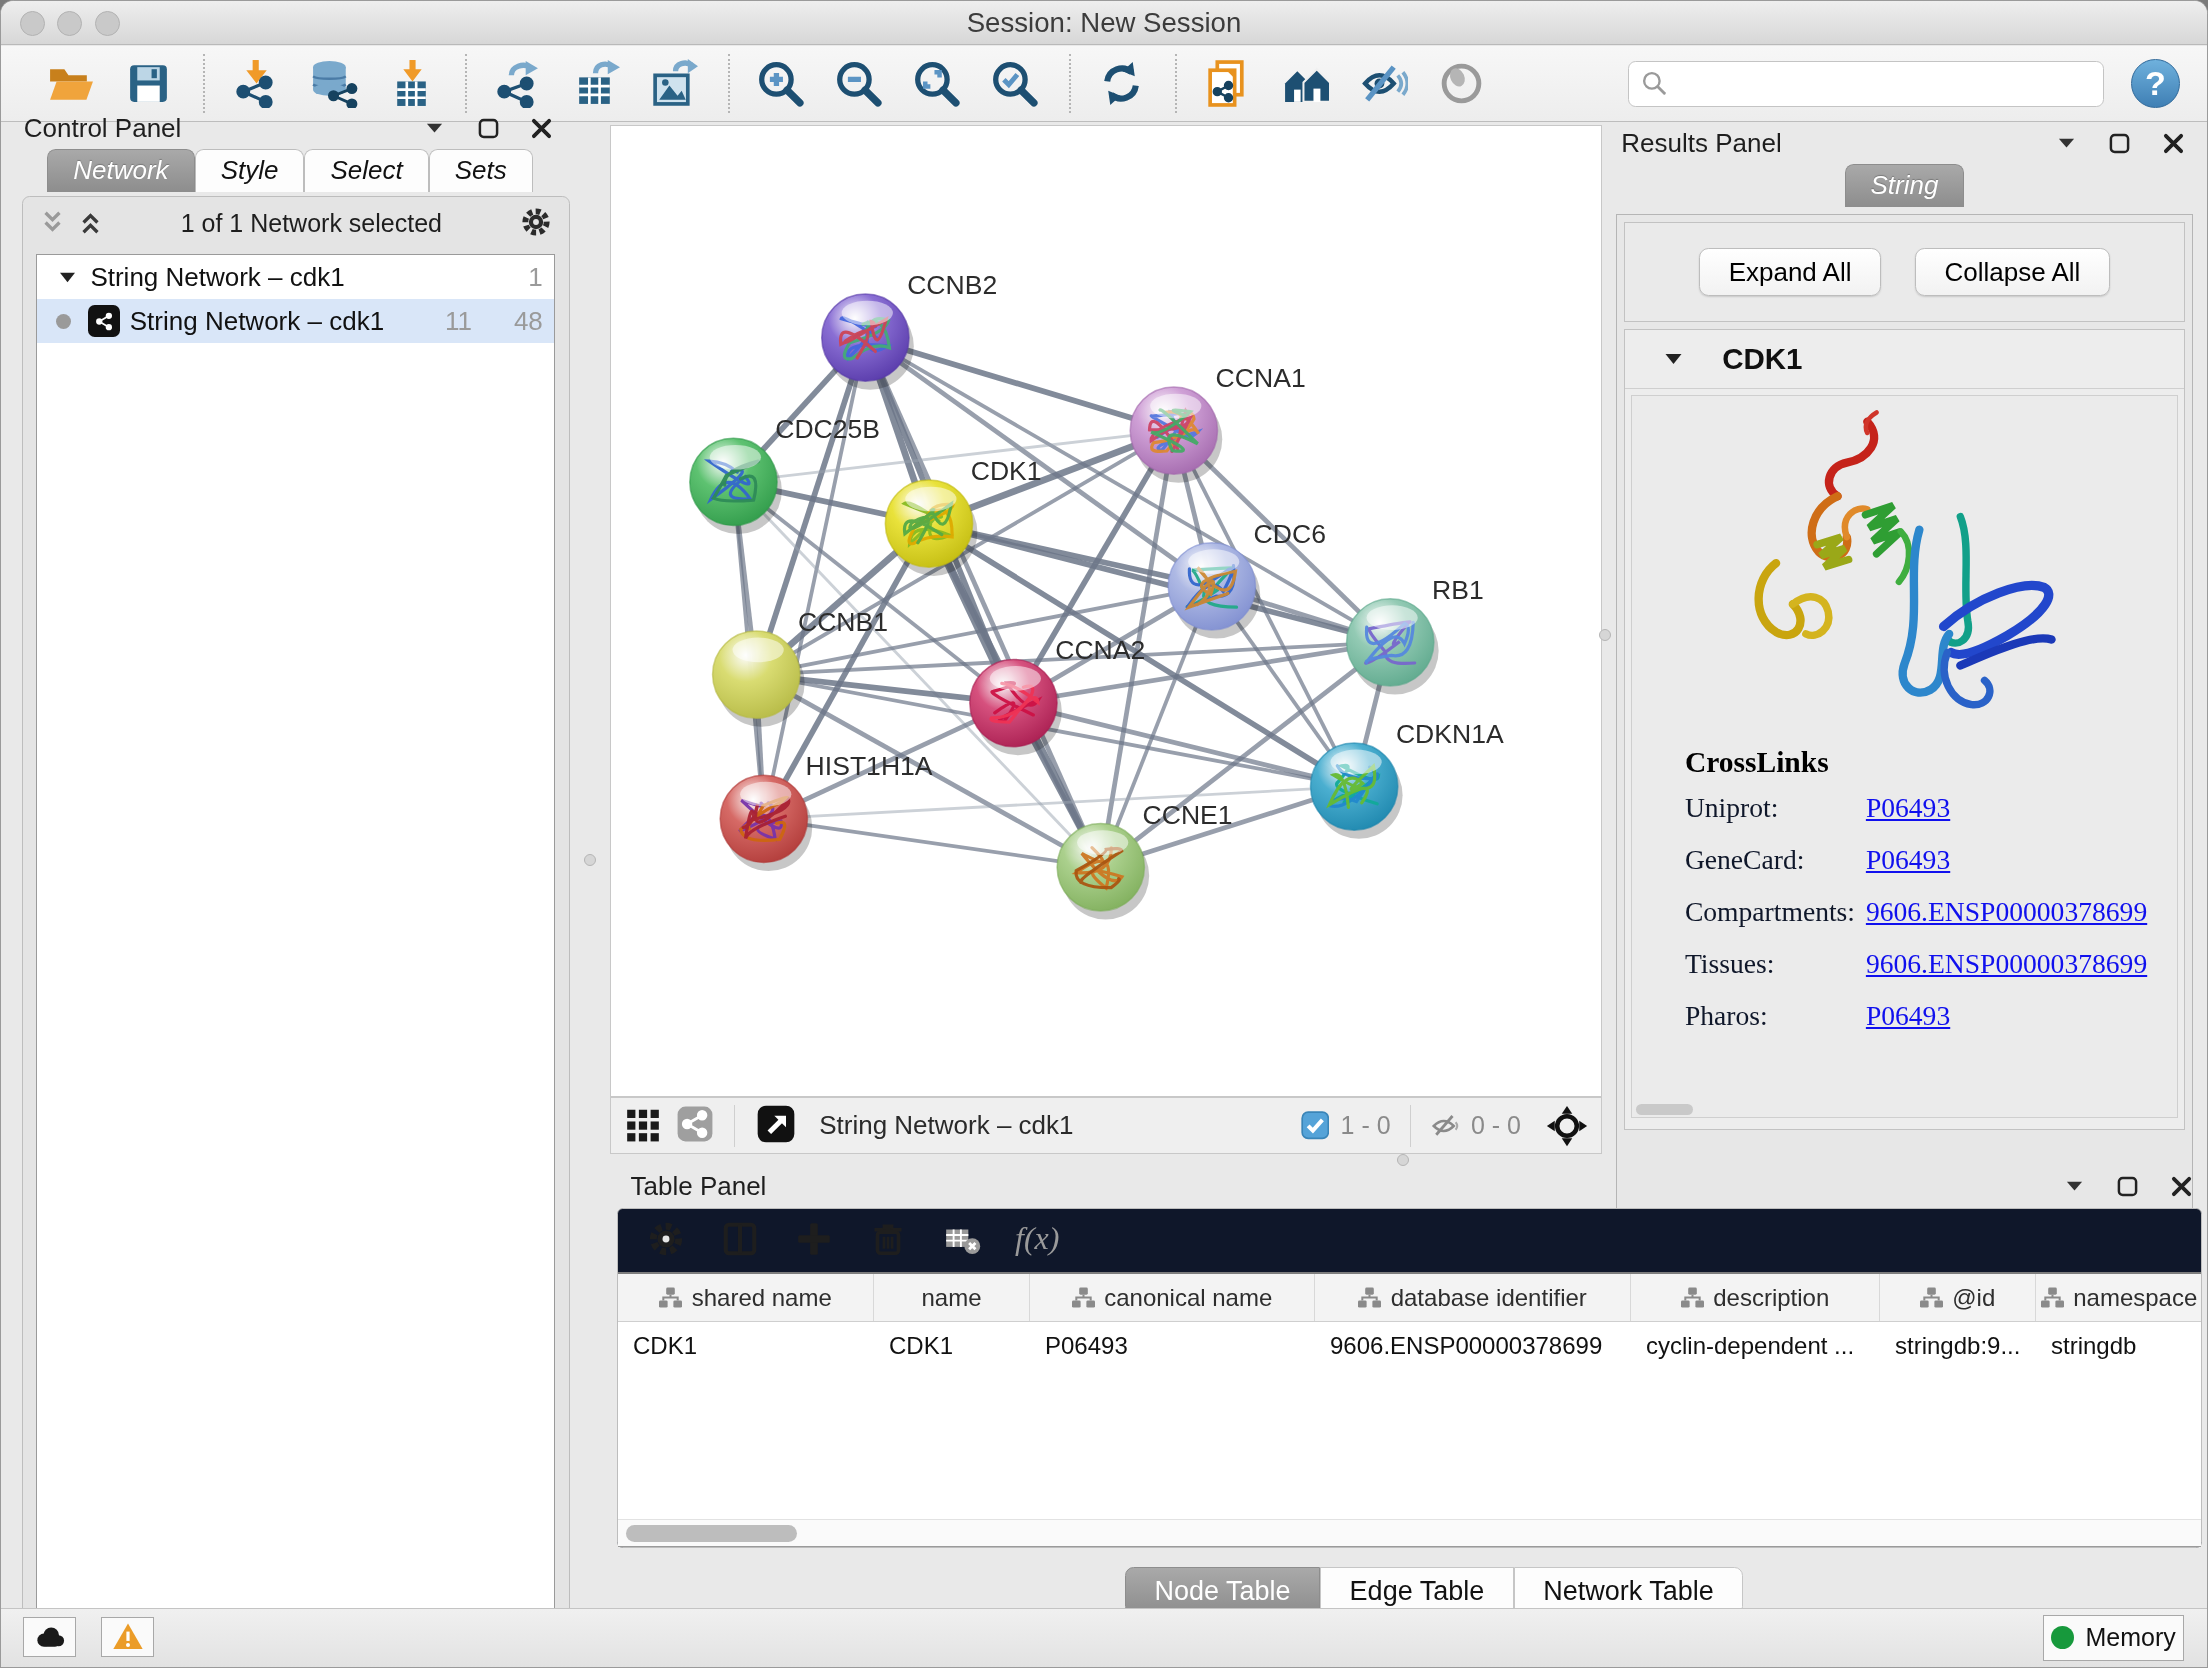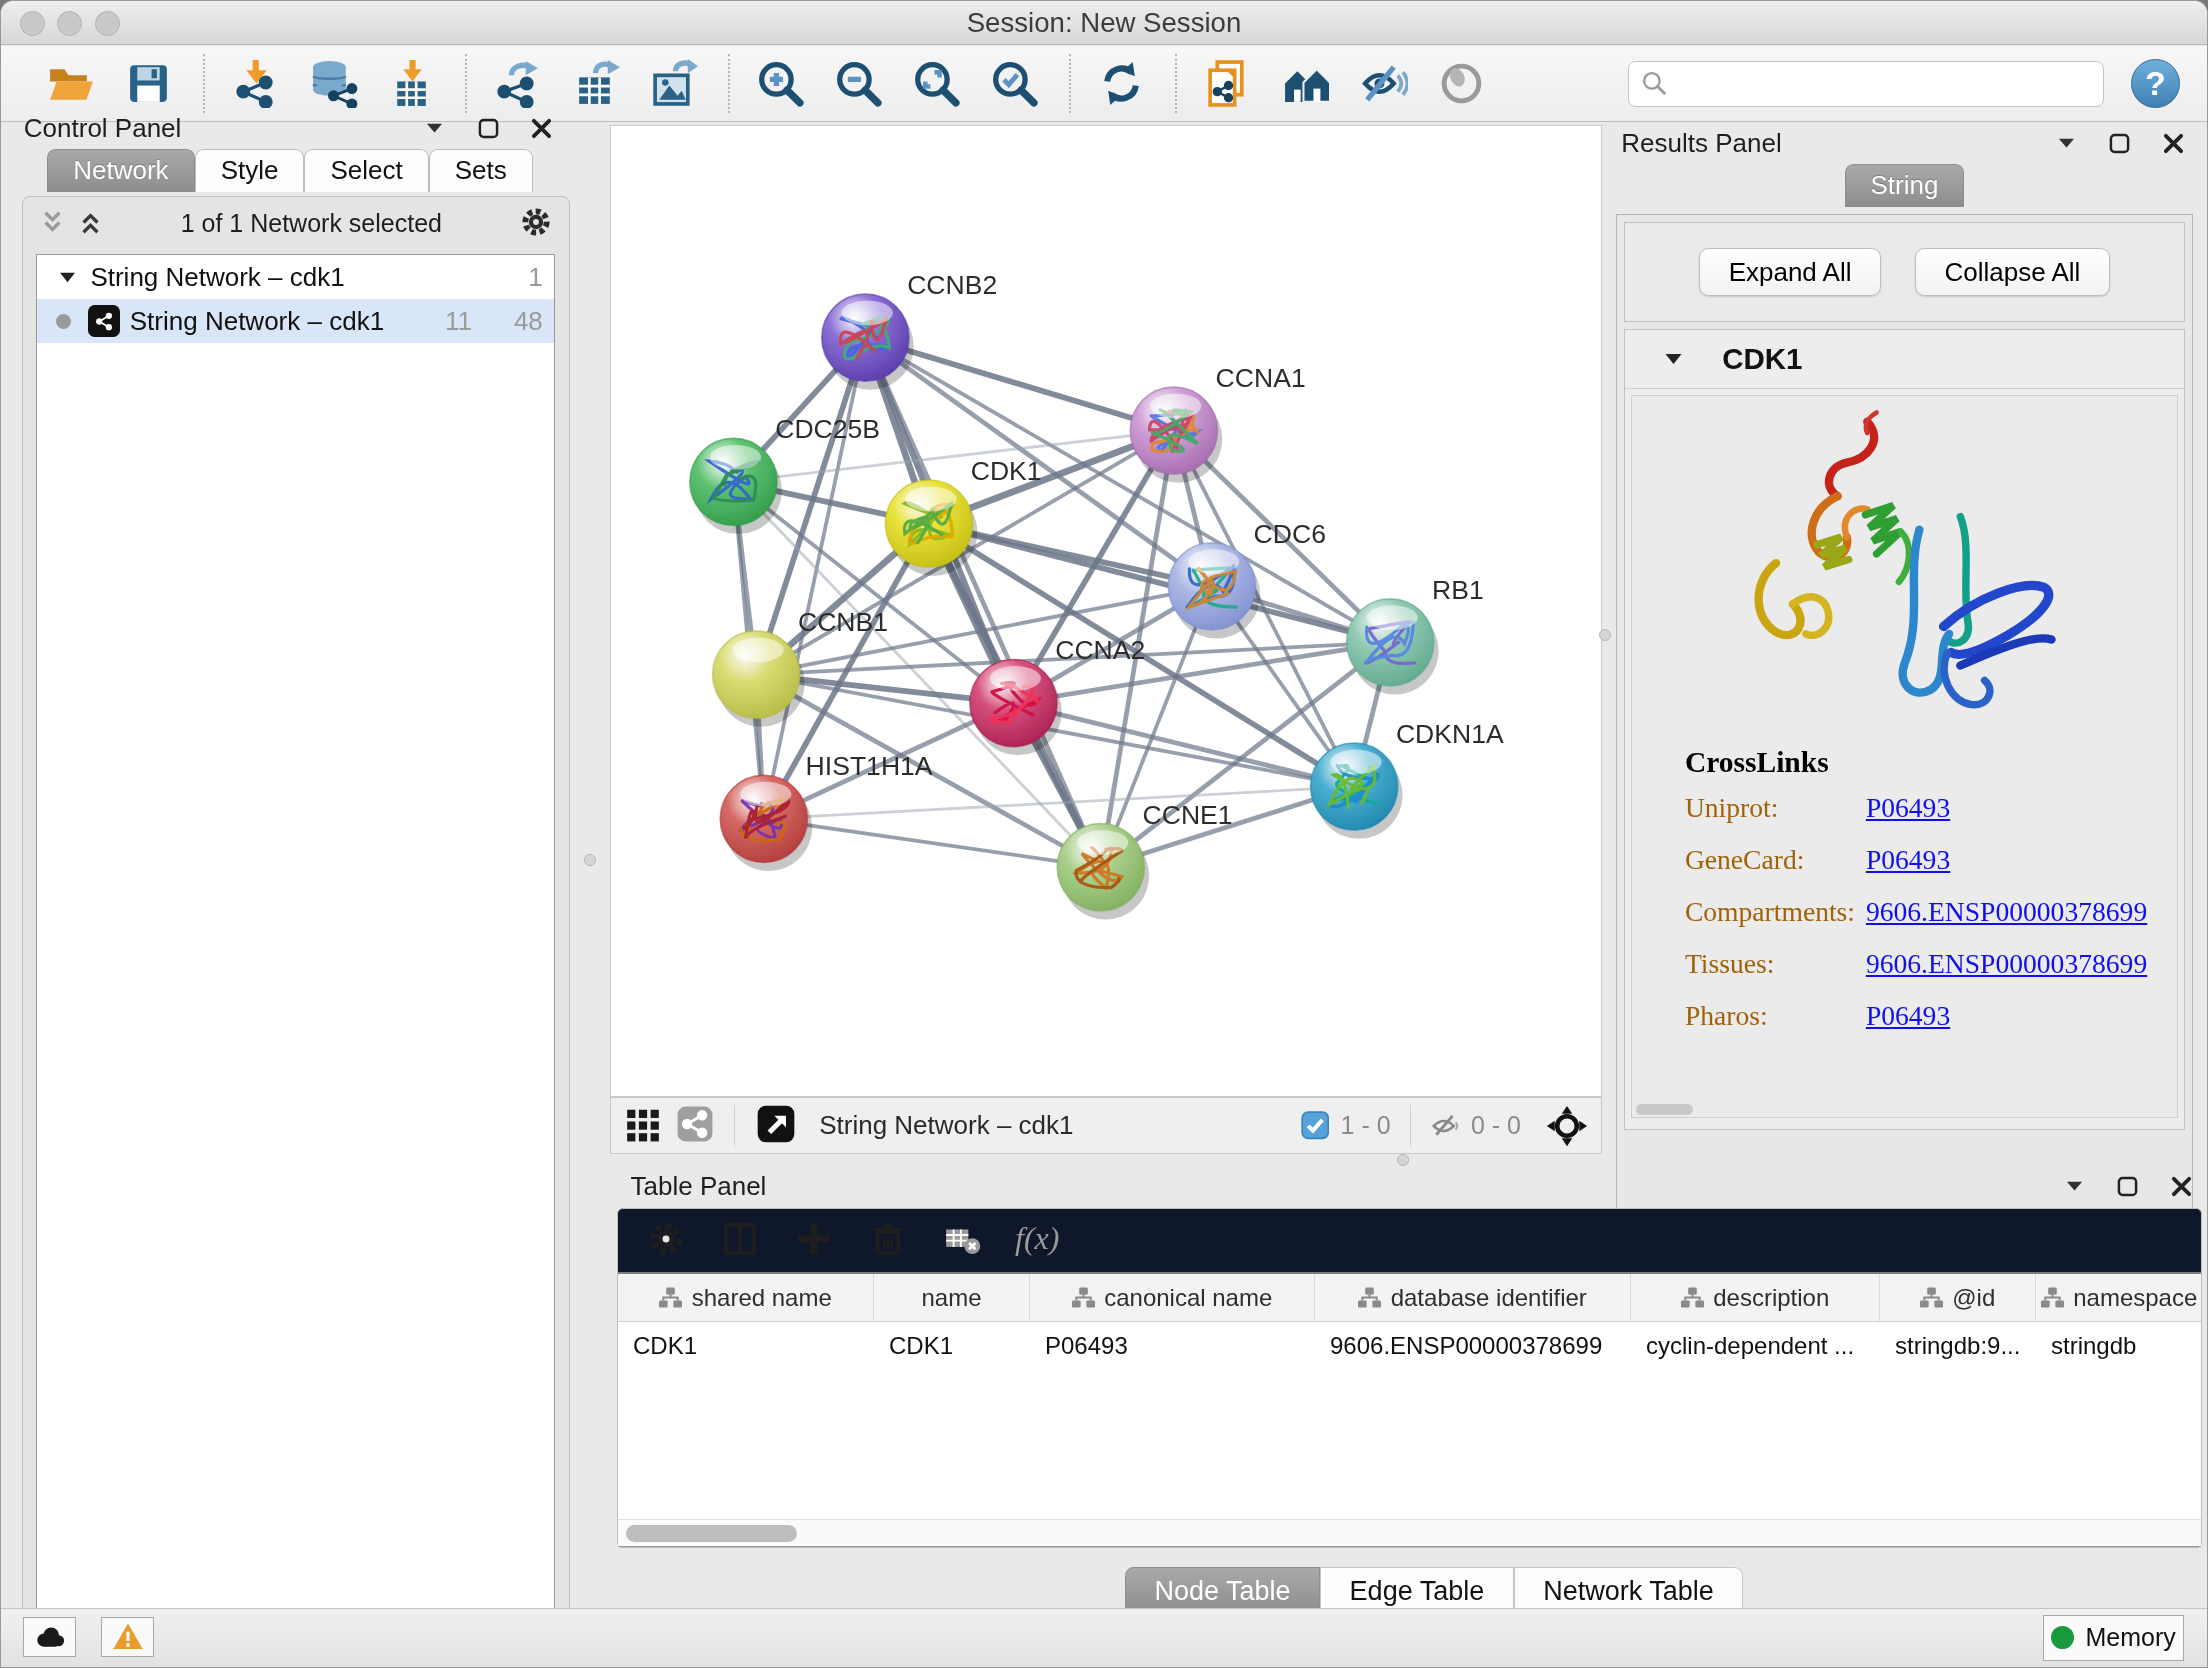--- a/index.html
+++ b/index.html
@@ -32,21 +32,21 @@
     font-family:"Liberation Sans",sans-serif; background:transparent; }
   .helpbtn { margin-left:27px; width:49px; height:49px; border-radius:50%;
     background:linear-gradient(#6fb1dd,#3f7fb4); color:#fff; font-size:34px; font-weight:bold;
     display:flex; align-items:center; justify-content:center; border:1px solid #30699a; }
 
   
   .panel-head { height:40px; display:flex; align-items:center; padding:0 13.3px; }
   .panel-title { font-size:26px; color:#1e1e1e; }
   .panel-ctrl { margin-left:auto; display:flex; align-items:center; gap:25px; }
   .panel-ctrl .pc { width:28.5px; height:28.5px; display:flex; align-items:center; justify-content:center; }
-  .tabs { display:flex; justify-content:center; gap:0; height:44px; align-items:flex-end; }
+  .tabs { display:flex; justify-content:center; gap:0; height:44px; align-items:flex-end;font-style:italic; }
   .tab { font-size:26px; padding:5.7px 25px; background:#fdfdfd; border:1px solid #bdbdbd;
     border-bottom:none; border-radius:8.6px 8.6px 0 0; color:#111; }
   .tab.sel { background:linear-gradient(#a9a9a9,#8d8d8d); color:#fff;
     text-shadow:0 -1px 1px rgba(0,0,0,.25); border-color:#8d8d8d; }
   .sunken { background:#e4e4e4; border:1px solid #bdbdbd; border-radius:7.6px; }
 
   
   #control-panel { position:absolute; left:9.5px; top:107px; width:559px; height:1653px; }
   #cp-inner { position:absolute; left:11.4px; top:88px; right:0; bottom:0; }
   #cp-toolbar { height:53px; display:flex; align-items:center; padding:0 17px; }
@@ -83,21 +83,21 @@
   #rp-sec-head { height:59px; display:flex; align-items:center; gap:38px; padding:0 38px;
     border-bottom:1px solid #cfcfcf; }
   #rp-sec-title { font-size:29.5px; font-weight:bold; color:#111; }
   #rp-content { margin:5.7px; border:1px solid #cfcfcf; background:#ebebeb; height:723px;
     overflow:hidden; position:relative; }
   #rp-desc { font-size:27px; color:#1b1b1b; padding:15px 0 0 44px; }
   #protein { display:block; margin:9.5px auto 0 auto; }
   .cl-wrap { font-family:"Liberation Serif", serif; padding-left:53px; margin-top:5.7px; }
   .cl-title { font-size:29.5px; font-weight:bold; color:#000; margin-bottom:13.3px; }
   .cl-row { display:flex; margin-bottom:20px; }
-  .cl-label { width:181px; font-size:27.6px; color:#a16207; }
+  .cl-label { width:181px; font-size:27.6px; color:#0f172a; }
   .cl-link { font-size:27.6px; color:#1010ee; text-decoration:underline; cursor:pointer; }
   #rp-scroll { position:absolute; left:3.8px; bottom:1.9px; width:57px; height:11.4px;
     background:#c9c9c9; border-radius:5.7px; }
 
   
   #table-panel { position:absolute; left:601px; top:1165px; width:1607px; height:444px; }
   #tp-box { position:absolute; left:15px; right:6.7px; top:42px; height:340px;
     background:#0f172a; border:1px solid #bdbdbd; border-radius:5.7px; }
   #tp-toolbar { height:59px; display:flex; align-items:center; gap:32px; padding:0 27px; }
   #tp-toolbar .tpi { width:42px; height:42px; display:flex; align-items:center; justify-content:center; }

